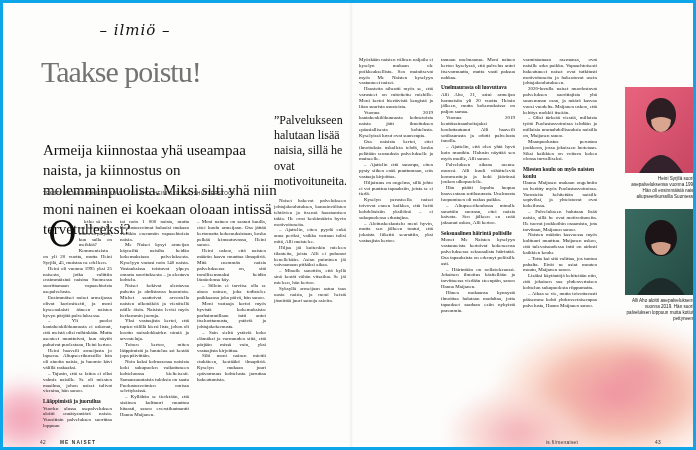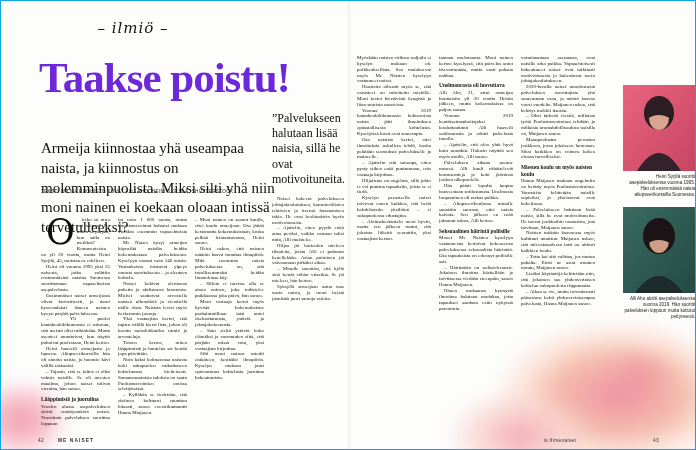--- a/index.html
+++ b/index.html
@@ -1,38 +1,38 @@
 <!DOCTYPE html>
 <html><head>
 <meta charset="utf-8">
 <style>
   * { margin:0; padding:0; box-sizing:border-box; }
   html,body { width:696px; height:450px; }
   body { font-family:"Liberation Serif", serif; background:#ffffff; color:#1a1a1a; }
-  .spread { position:relative; width:696px; height:450px; background:#fdfdfc; overflow:hidden; border:1px solid #0ea5e9; }
+  .spread { position:relative; width:696px; height:450px; background:#fdfdfc; overflow:hidden; border:3px solid #0ea5e9; }
 
   
   .blob { position:absolute; filter:blur(7px); pointer-events:none; }
   .blob-bl { left:-34px; bottom:-26px; width:120px; height:100px; border-radius:50%;
              background:radial-gradient(closest-side at 45% 45%, #f29fb3, #f7c9d3 55%, rgba(250,226,231,0.6) 75%, transparent); }
   .blob-br { right:-50px; bottom:-60px; width:280px; height:190px; border-radius:50%;
              background:radial-gradient(closest-side at 55% 40%, #ef93a0, #f4bcae 50%, #fbdfd4 72%, transparent); }
   .blob-br2 { right:100px; bottom:-34px; width:150px; height:95px; border-radius:50%;
               background:radial-gradient(closest-side, #f3aeb4, rgba(248,210,205,0.7) 60%, transparent); }
   .blob-br3 { right:10px; bottom:40px; width:90px; height:70px; border-radius:50%;
               background:radial-gradient(closest-side, #ec8e9d, transparent 75%); opacity:.6; }
 
   .fold { position:absolute; left:346px; top:0; width:4px; height:100%;
           background:linear-gradient(90deg, transparent, rgba(0,0,0,0.05), transparent); }
 
   
   .kicker { position:absolute; left:72px; top:18px; width:120px; text-align:center;
             font-family:"DejaVu Serif", serif; font-style:italic; font-size:15px; letter-spacing:1px; color:#141414; }
   .title  { position:absolute; left:38px; top:52px; font-family:"Liberation Serif", serif;
-            font-weight:700; font-size:43px; letter-spacing:-1px; white-space:nowrap; color:#6d28d9; }
+            font-weight:400; font-size:30px; letter-spacing:-1px; white-space:nowrap; color:#737373; }
   .standfirst { position:absolute; left:40px; top:138px; width:234px; font-size:15px; line-height:1.32; color:#111; }
   .byline { position:absolute; left:40px; top:188px; width:270px; font-family:"Liberation Sans", sans-serif;
             font-size:4.6px; letter-spacing:0.35px; color:#222; }
 
   
   .col { position:absolute; font-size:5px; line-height:1.17; text-align:justify; color:#151515; overflow:hidden; }
   .col p { text-indent:5px; }
   .col p.no-indent, .col h4 + p { text-indent:0; }
   .col h4 { font-size:5.4px; font-weight:700; margin:4px 0 1px; text-align:left; }
   .dropcap { float:left; font-family:"DejaVu Serif", serif; font-size:35px; line-height:0.78;

